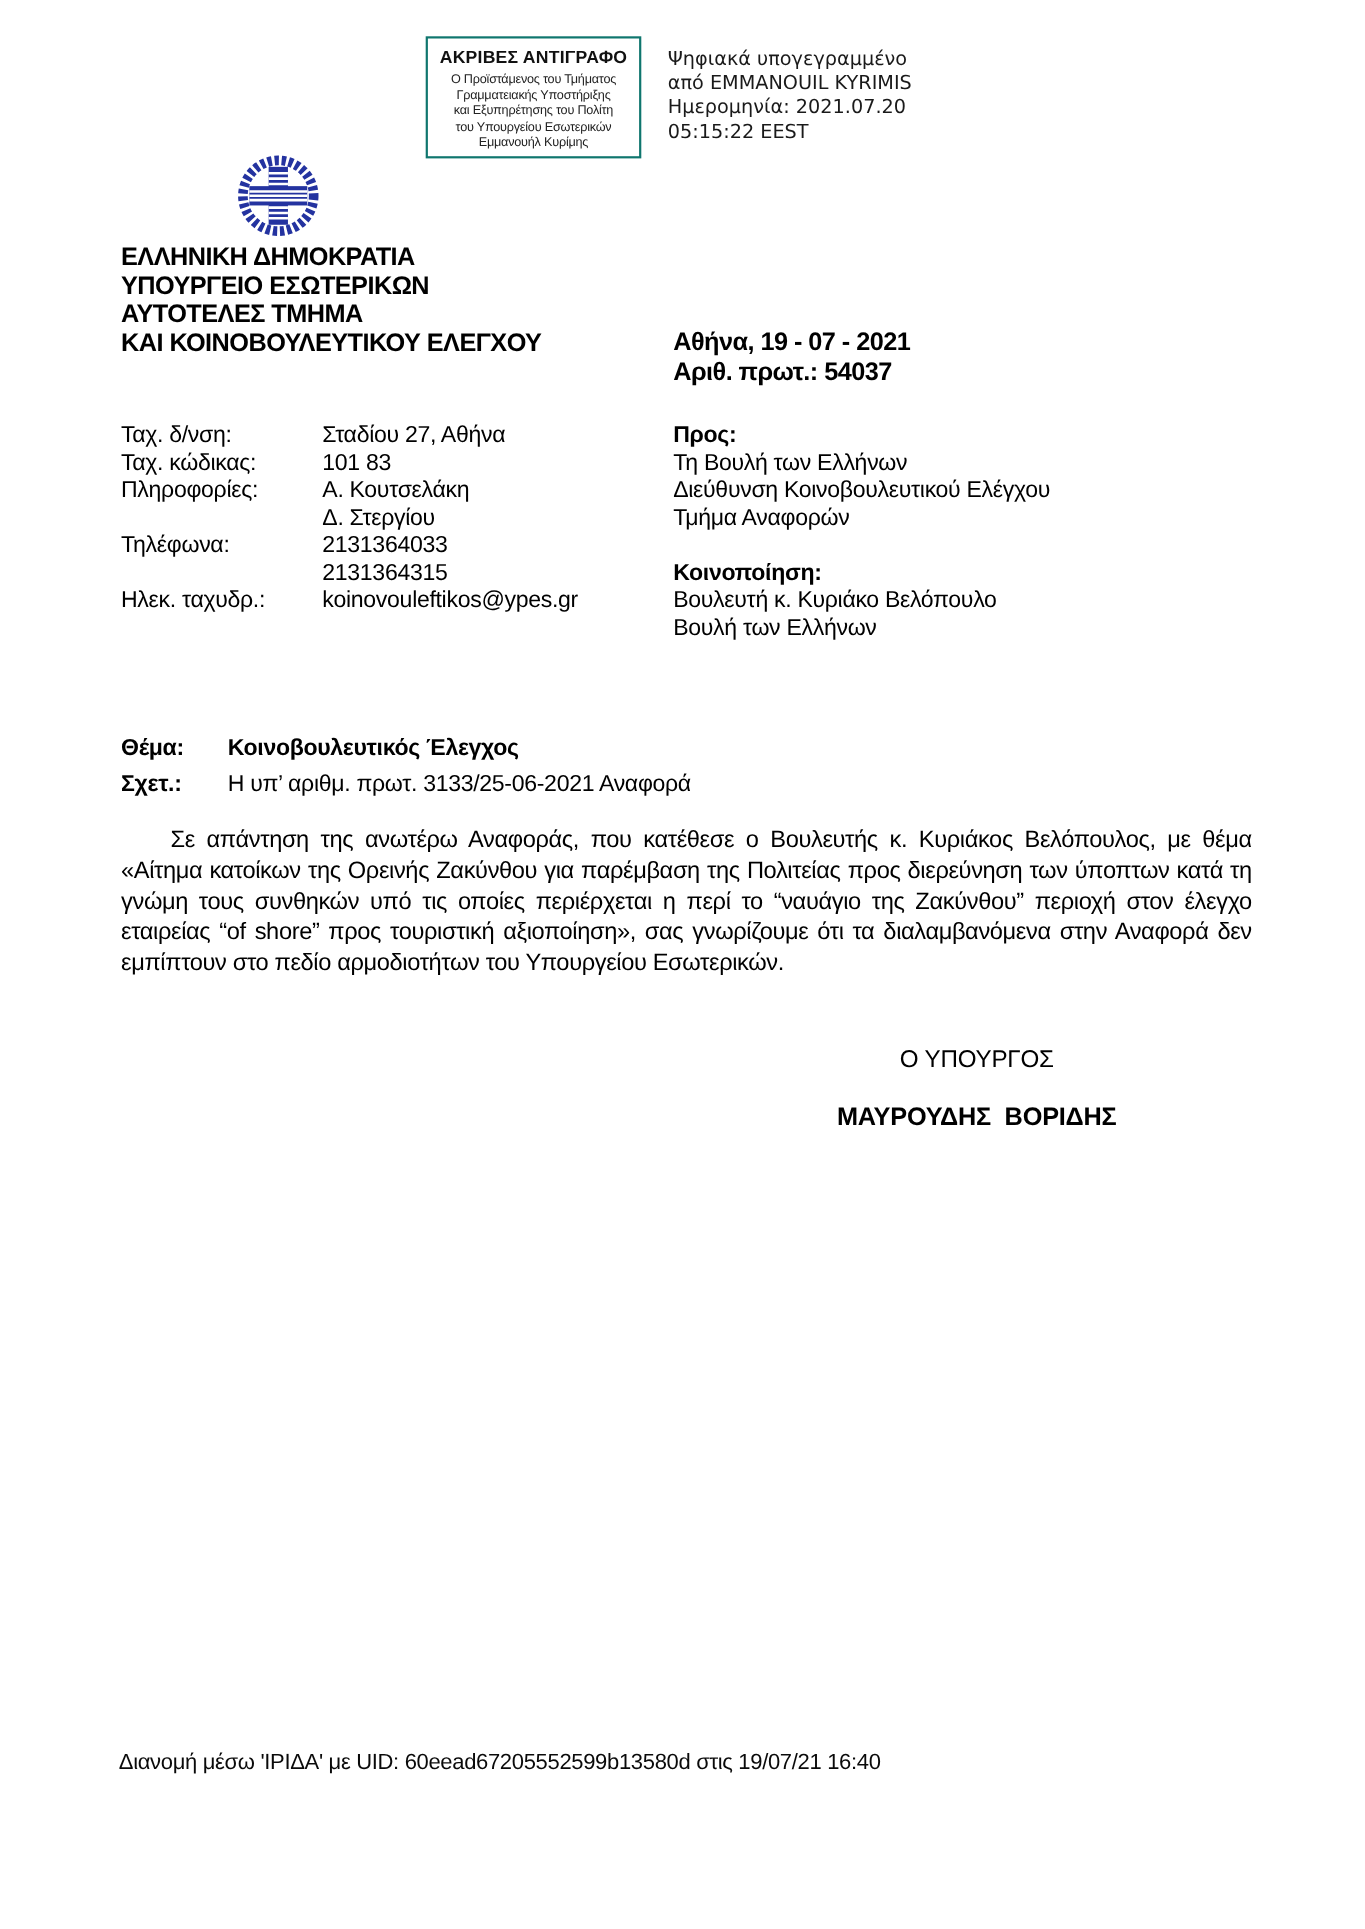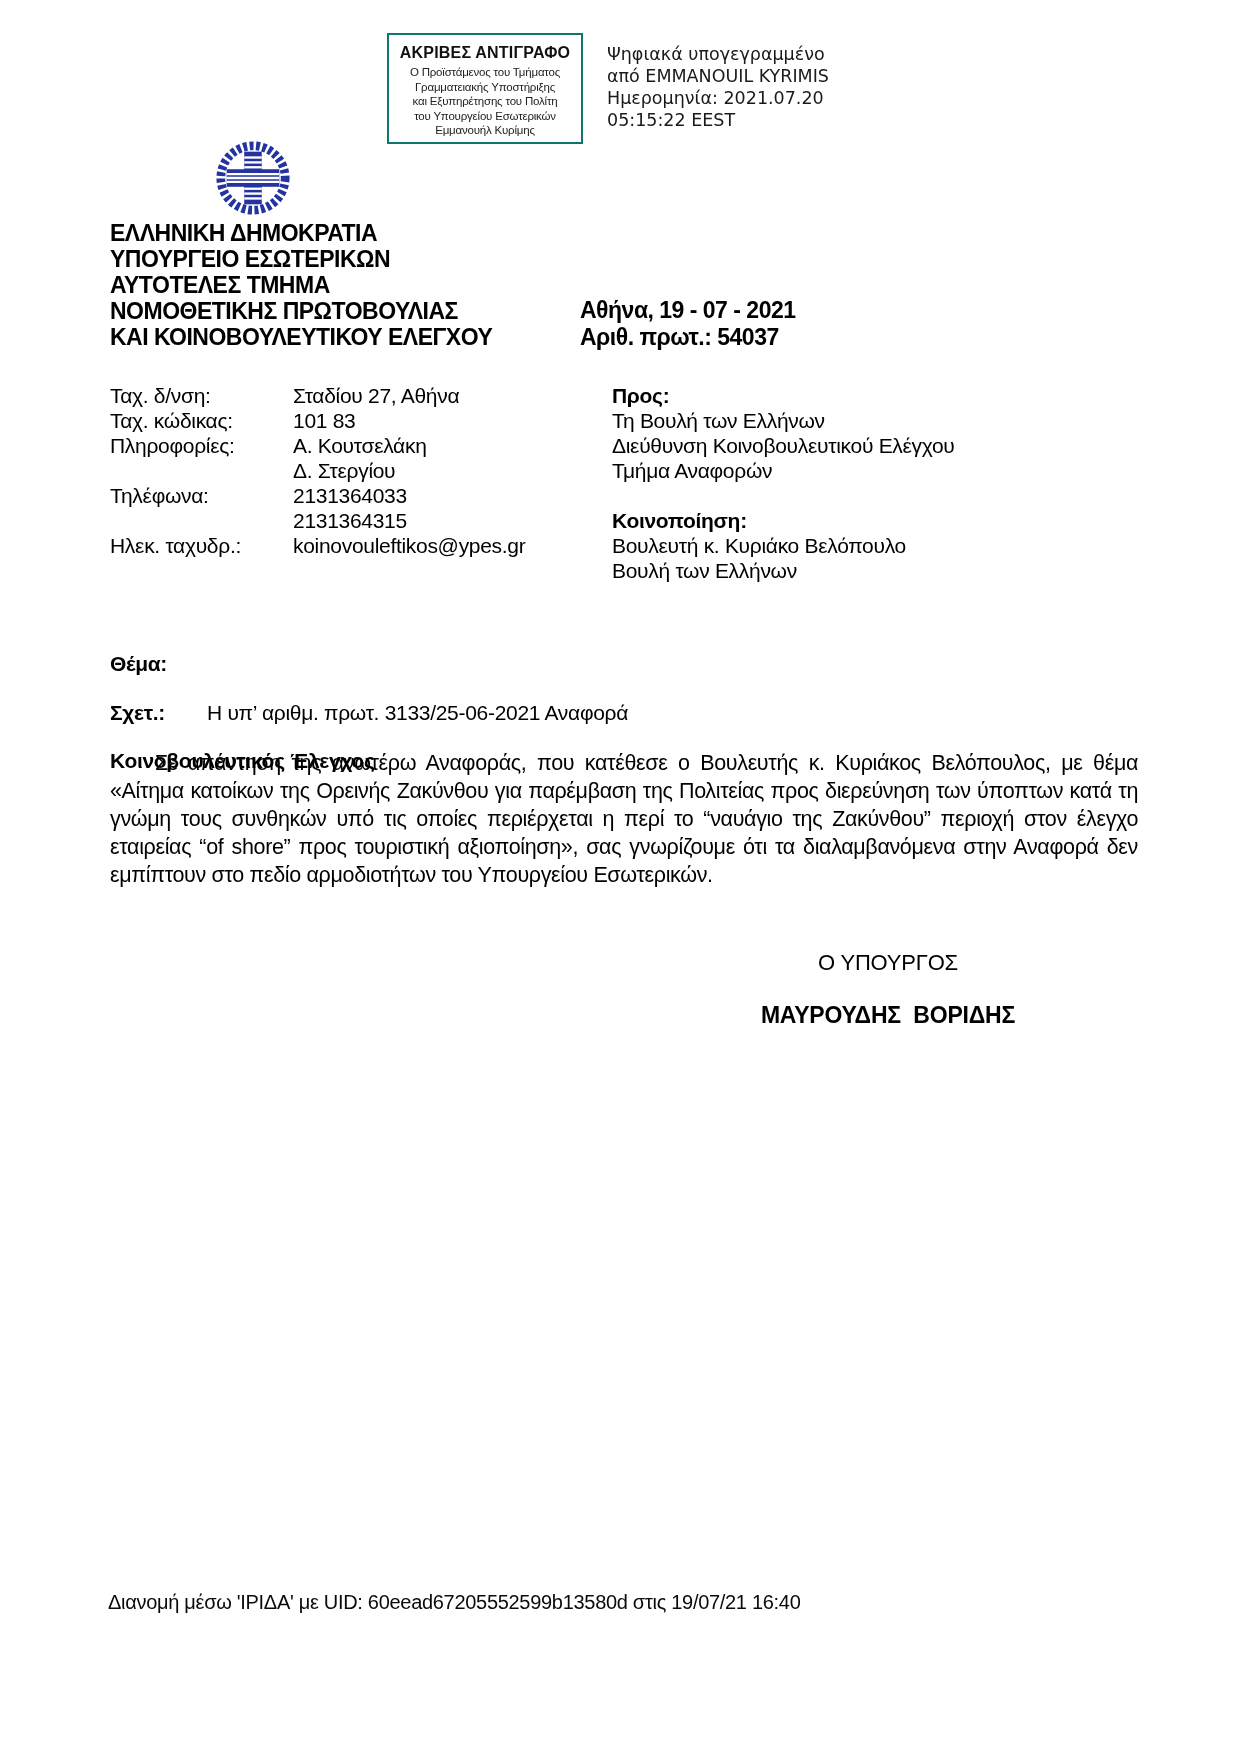--- a/index.html
+++ b/index.html
@@ -30,34 +30,34 @@
     font-size:17.5px;line-height:22px;color:#1a1a1a;margin-top:13px;
   }
   
   .emblem{position:absolute;left:214px;top:139px;width:78px;height:78px;}
   
   .org-block{
     position:absolute;left:110px;top:220px;
     font-weight:bold;font-size:23px;line-height:26px;letter-spacing:-.5px;
   }
   .meta-block{
-    position:absolute;left:580px;top:297px;
+    position:absolute;left:612px;top:297px;
     font-weight:bold;font-size:23px;line-height:27px;letter-spacing:-.5px;
   }
   
   .contact-block{position:absolute;left:110px;top:383px;font-size:21px;line-height:25px;letter-spacing:-.3px;}
   .contact-row{display:flex;}
   .contact-label{display:inline-block;width:183px;flex:0 0 183px;}
   .recipient-block{position:absolute;left:612px;font-size:21px;line-height:25px;letter-spacing:-.3px;}
   .to-block{top:383px;}
   .cc-block{top:508px;}
   .rec-heading{font-weight:bold;}
   
   .subject-row{position:absolute;left:110px;font-size:21px;letter-spacing:-.3px;display:flex;}
-  .subject-row.r1{top:652px;flex-direction:column;}
+  .subject-row.r1{top:668px;}
   .subject-row.r2{top:701px;}
   .subj-label{display:inline-block;width:97px;flex:0 0 97px;font-weight:bold;}
   .subj-bold{font-weight:bold;text-align:right;}
   
   .body-par{
     position:absolute;left:110px;top:749px;width:1028px;
     font-size:21.5px;line-height:28px;letter-spacing:-.35px;
     text-align:justify;text-indent:45px;
   }
   
@@ -106,21 +106,20 @@
         <line x1="31" y1="56" x2="49" y2="56"></line>
         <line x1="31" y1="61" x2="49" y2="61"></line>
       </g>
     </svg>
   </div>
 
   <div class="org-block">
     <div>ΕΛΛΗΝΙΚΗ ΔΗΜΟΚΡΑΤΙΑ</div>
     <div>ΥΠΟΥΡΓΕΙΟ ΕΣΩΤΕΡΙΚΩΝ</div>
     <div>ΑΥΤΟΤΕΛΕΣ ΤΜΗΜΑ</div>
-    <div>ΝΟΜΟΘΕΤΙΚΗΣ ΠΡΩΤΟΒΟΥΛΙΑΣ</div>
     <div>ΚΑΙ ΚΟΙΝΟΒΟΥΛΕΥΤΙΚΟΥ ΕΛΕΓΧΟΥ</div>
   </div>
 
   <div class="meta-block">
     <div>Αθήνα, 19 - 07 - 2021</div>
     <div>Αριθ. πρωτ.: 54037</div>
   </div>
 
   <div class="contact-block">
     <div class="contact-row">

